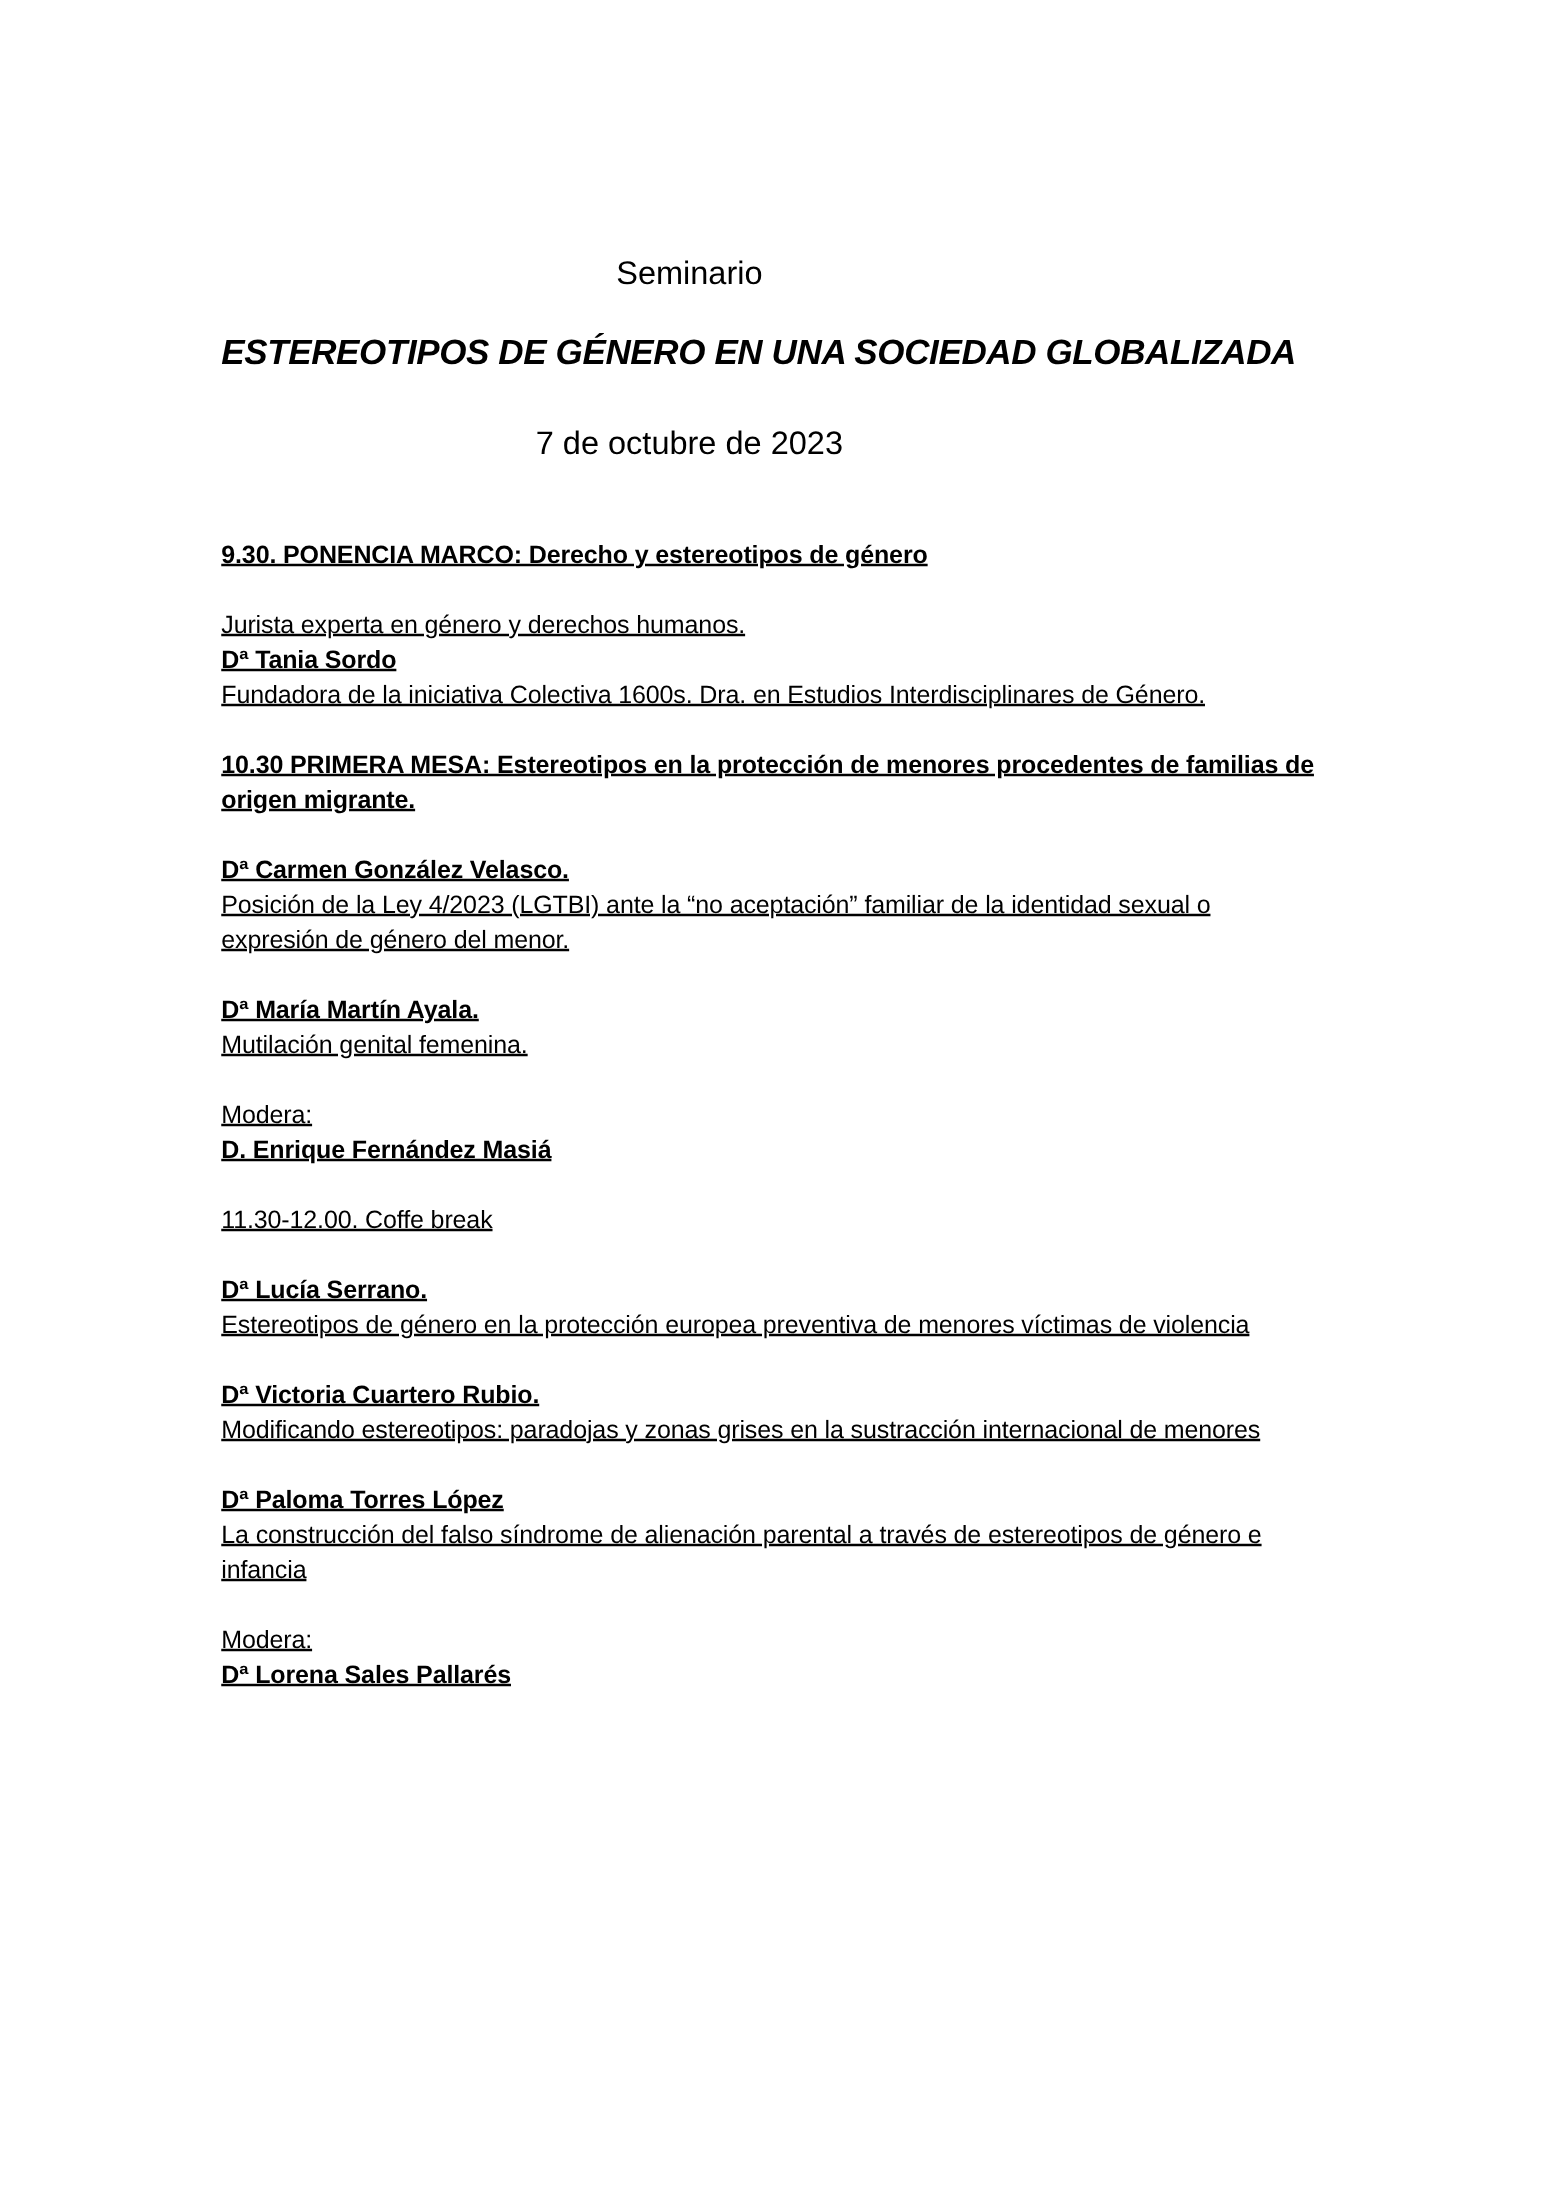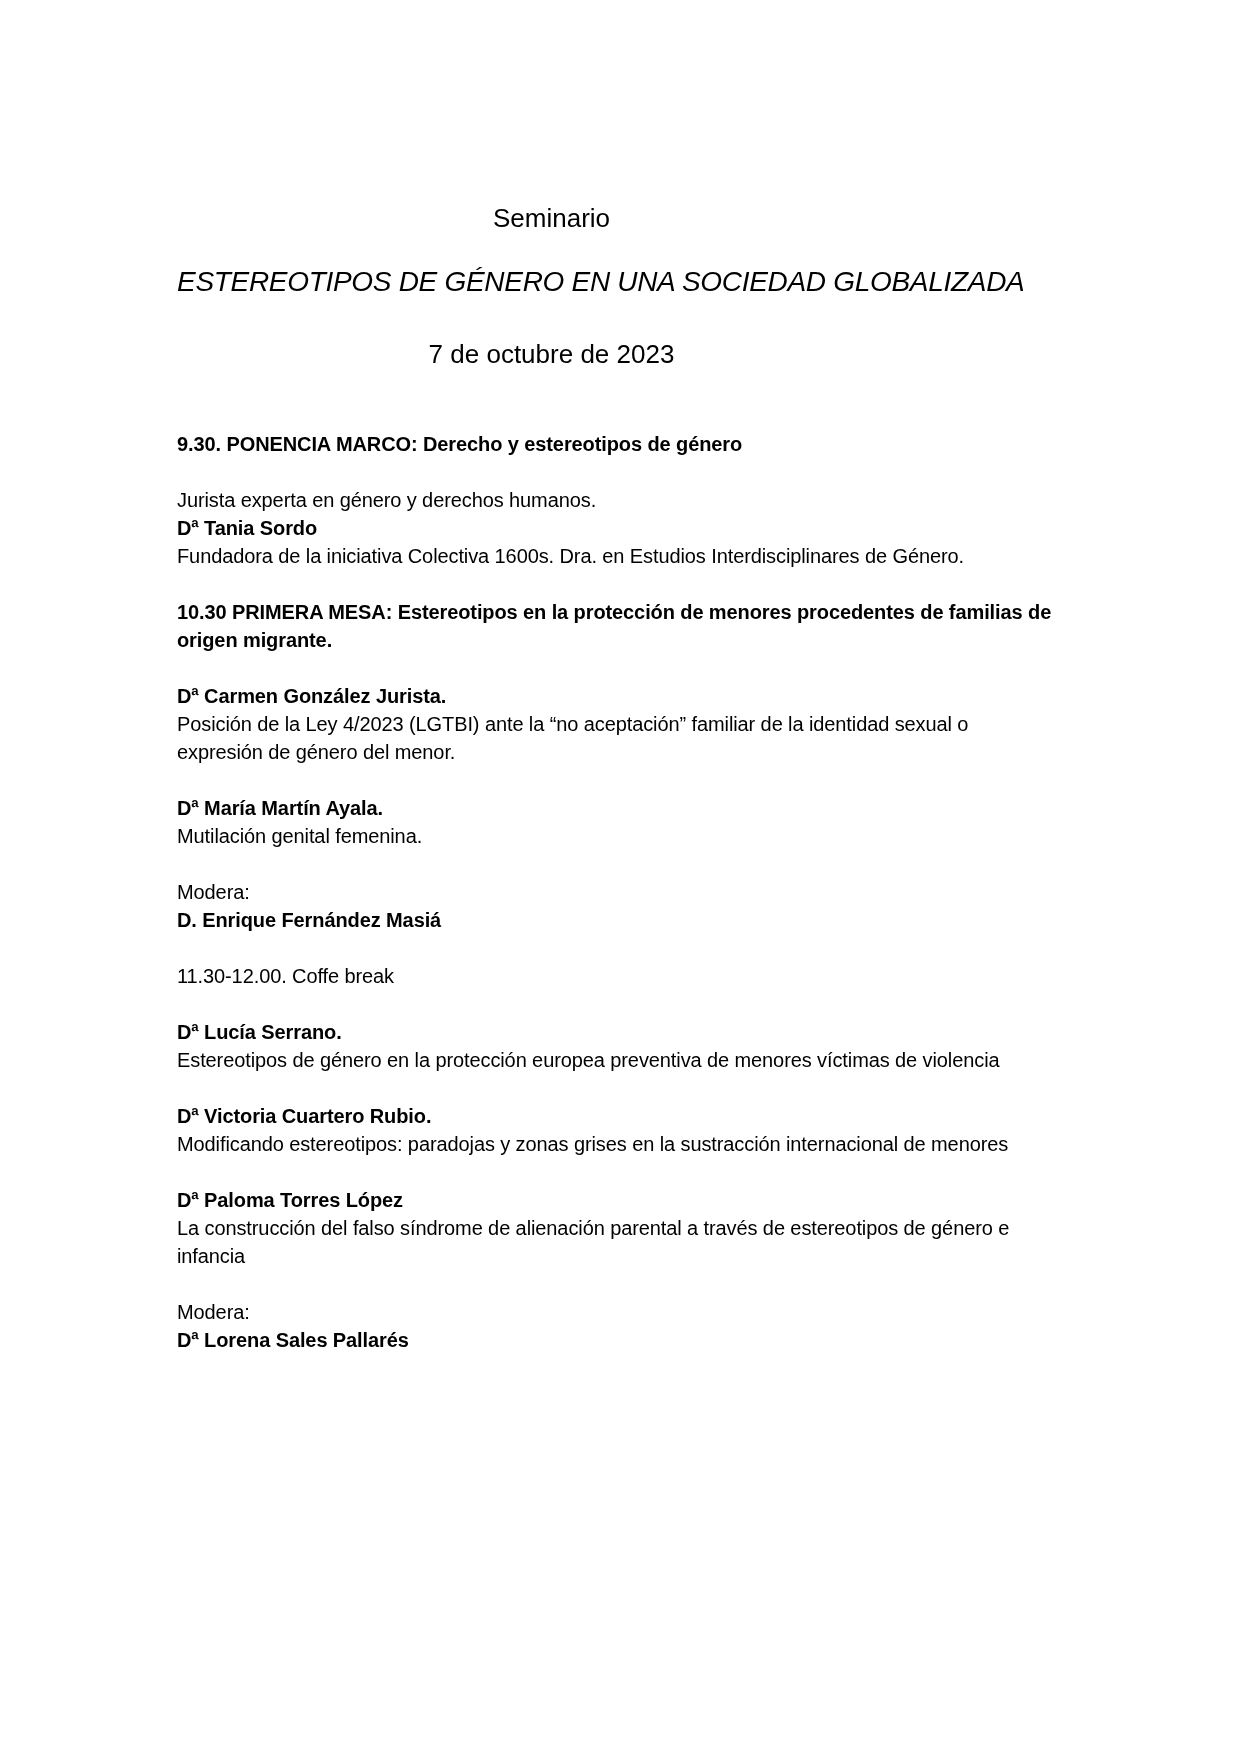--- a/index.html
+++ b/index.html
@@ -24,21 +24,21 @@
     font-size: 26px;
     line-height: 32px;
     font-weight: normal;
     white-space: nowrap;
   }
   .doc-title {
     margin: 0 0 36px 0;
     text-align: center;
     font-size: 28px;
     line-height: 40px;
-    font-weight: normal;
+    font-weight: bold;
     font-style: italic;
     letter-spacing: -0.3px;
     white-space: nowrap;
   }
   .doc-date {
     margin: 0 0 60px 0;
     text-align: center;
     font-size: 26px;
     line-height: 32px;
     font-weight: normal;
@@ -46,20 +46,21 @@
   }
   .block {
     margin: 0 0 28px 0;
   }
   .line {
     margin: 0;
     font-size: 20px;
     line-height: 28px;
     letter-spacing: -0.1px;
     white-space: nowrap;
+    text-decoration: underline;
   }
   .line.bold {
     font-weight: bold;
   }
 </style>
 </head>
 <body>
 
 <div class="page">
   <p class="center-label">Seminario</p>
@@ -73,21 +74,21 @@
       <div class="block">
         <p class="line">Jurista experta en género y derechos humanos.</p>
         <p class="line bold">Dª Tania Sordo</p>
         <p class="line">Fundadora de la iniciativa Colectiva 1600s. Dra. en Estudios Interdisciplinares de Género.</p>
       </div>
       <div class="block">
         <p class="line bold">10.30 PRIMERA MESA: Estereotipos en la protección de menores procedentes de familias de</p>
         <p class="line bold">origen migrante.</p>
       </div>
       <div class="block">
-        <p class="line bold">Dª Carmen González Jurista.</p>
+        <p class="line bold">Dª Carmen González Velasco.</p>
         <p class="line">Posición de la Ley 4/2023 (LGTBI) ante la “no aceptación” familiar de la identidad sexual o</p>
         <p class="line">expresión de género del menor.</p>
       </div>
       <div class="block">
         <p class="line bold">Dª María Martín Ayala.</p>
         <p class="line">Mutilación genital femenina.</p>
       </div>
       <div class="block">
         <p class="line">Modera:</p>
         <p class="line bold">D. Enrique Fernández Masiá</p>

